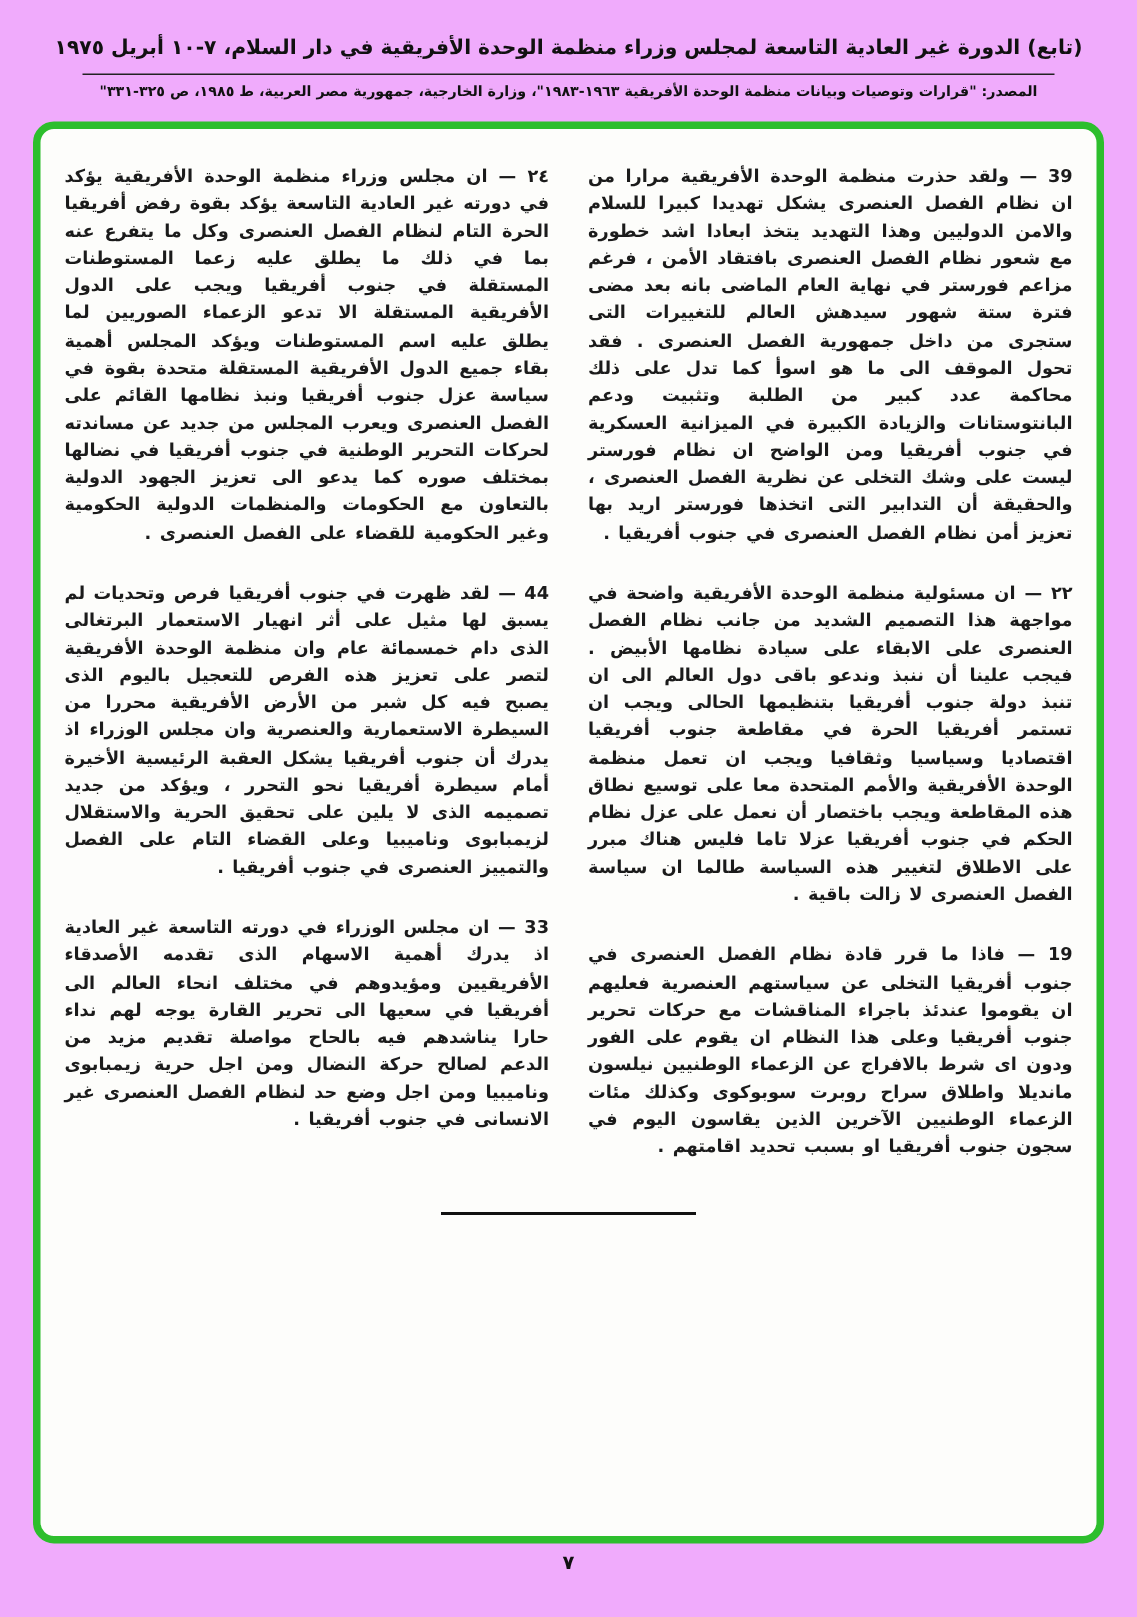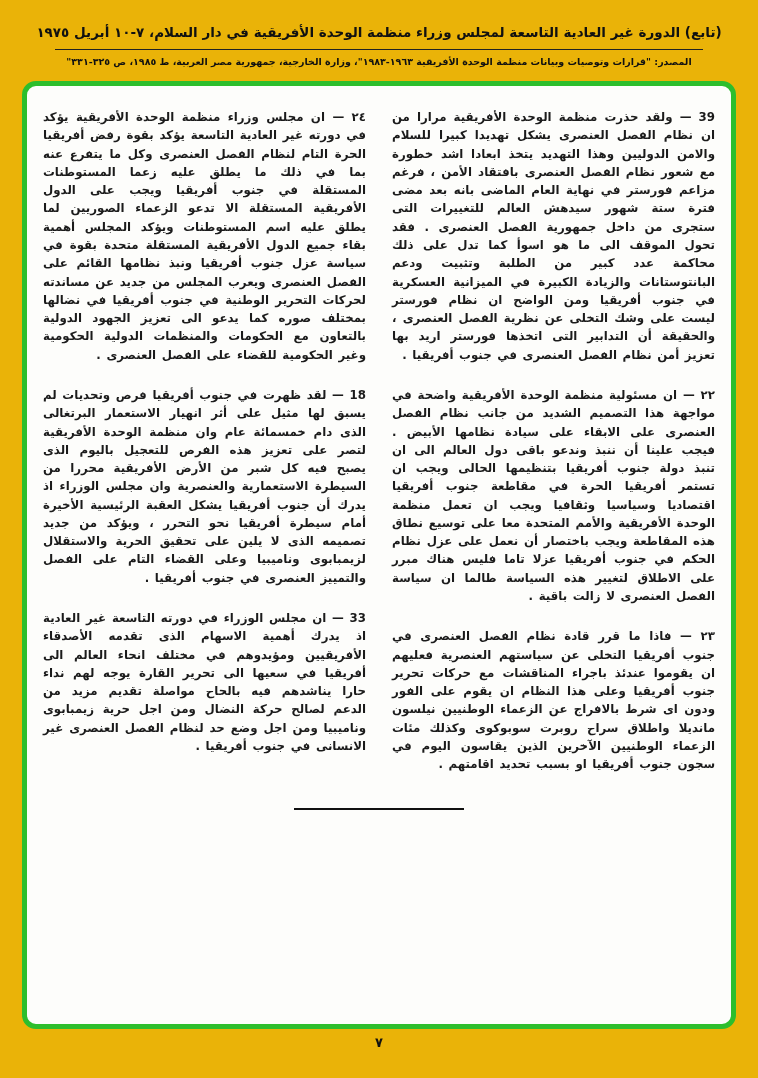--- a/index.html
+++ b/index.html
@@ -6,21 +6,21 @@
   html, body {
     margin: 0;
     padding: 0;
     background: #ffffff;
     font-family: "DejaVu Sans", sans-serif;
   }
   .page {
     position: relative;
     width: 758px;
     height: 1078px;
-    background: #eab308;
+    background: #f0abfc;
     overflow: hidden;
     direction: rtl;
   }
   .header {
     text-align: center;
     padding-top: 24px;
   }
   .title {
     font-size: 13.5px;
     font-weight: bold;
@@ -97,32 +97,32 @@
       <div class="col">
         <p class="para">
           <span class="para-label">39 —</span>
           <span>ولقد حذرت منظمة الوحدة الأفريقية مرارا من ان نظام الفصل العنصرى يشكل تهديدا كبيرا للسلام والامن الدوليين وهذا التهديد يتخذ ابعادا اشد خطورة مع شعور نظام الفصل العنصرى بافتقاد الأمن ، فرغم مزاعم فورستر في نهاية العام الماضى بانه بعد مضى فترة ستة شهور سيدهش العالم للتغييرات التى ستجرى من داخل جمهورية الفصل العنصرى . فقد تحول الموقف الى ما هو اسوأ كما تدل على ذلك محاكمة عدد كبير من الطلبة وتثبيت ودعم البانتوستانات والزيادة الكبيرة في الميزانية العسكرية في جنوب أفريقيا ومن الواضح ان نظام فورستر ليست على وشك التخلى عن نظرية الفصل العنصرى ، والحقيقة أن التدابير التى اتخذها فورستر اريد بها تعزيز أمن نظام الفصل العنصرى في جنوب أفريقيا .</span>
         </p>
         <p class="para">
           <span class="para-label">٢٢ —</span>
           <span>ان مسئولية منظمة الوحدة الأفريقية واضحة في مواجهة هذا التصميم الشديد من جانب نظام الفصل العنصرى على الابقاء على سيادة نظامها الأبيض . فيجب علينا أن ننبذ وندعو باقى دول العالم الى ان تنبذ دولة جنوب أفريقيا بتنظيمها الحالى ويجب ان تستمر أفريقيا الحرة في مقاطعة جنوب أفريقيا اقتصاديا وسياسيا وثقافيا ويجب ان تعمل منظمة الوحدة الأفريقية والأمم المتحدة معا على توسيع نطاق هذه المقاطعة ويجب باختصار أن نعمل على عزل نظام الحكم في جنوب أفريقيا عزلا تاما فليس هناك مبرر على الاطلاق لتغيير هذه السياسة طالما ان سياسة الفصل العنصرى لا زالت باقية .</span>
         </p>
         <p class="para">
-          <span class="para-label">٢٣ —</span>
+          <span class="para-label">19 —</span>
           <span>فاذا ما قرر قادة نظام الفصل العنصرى في جنوب أفريقيا التخلى عن سياستهم العنصرية فعليهم ان يقوموا عندئذ باجراء المناقشات مع حركات تحرير جنوب أفريقيا وعلى هذا النظام ان يقوم على الفور ودون اى شرط بالافراج عن الزعماء الوطنيين نيلسون مانديلا واطلاق سراح روبرت سوبوكوى وكذلك مئات الزعماء الوطنيين الآخرين الذين يقاسون اليوم في سجون جنوب أفريقيا او بسبب تحديد اقامتهم .</span>
         </p>
       </div>
 
       <div class="col">
         <p class="para">
           <span class="para-label">٢٤ —</span>
           <span>ان مجلس وزراء منظمة الوحدة الأفريقية يؤكد في دورته غير العادية التاسعة يؤكد بقوة رفض أفريقيا الحرة التام لنظام الفصل العنصرى وكل ما يتفرع عنه بما في ذلك ما يطلق عليه زعما المستوطنات المستقلة في جنوب أفريقيا ويجب على الدول الأفريقية المستقلة الا تدعو الزعماء الصوريين لما يطلق عليه اسم المستوطنات ويؤكد المجلس أهمية بقاء جميع الدول الأفريقية المستقلة متحدة بقوة في سياسة عزل جنوب أفريقيا ونبذ نظامها القائم على الفصل العنصرى ويعرب المجلس من جديد عن مساندته لحركات التحرير الوطنية في جنوب أفريقيا في نضالها بمختلف صوره كما يدعو الى تعزيز الجهود الدولية بالتعاون مع الحكومات والمنظمات الدولية الحكومية وغير الحكومية للقضاء على الفصل العنصرى .</span>
         </p>
         <p class="para">
-          <span class="para-label">18 —</span>
+          <span class="para-label">44 —</span>
           <span>لقد ظهرت في جنوب أفريقيا فرص وتحديات لم يسبق لها مثيل على أثر انهيار الاستعمار البرتغالى الذى دام خمسمائة عام وان منظمة الوحدة الأفريقية لتصر على تعزيز هذه الفرص للتعجيل باليوم الذى يصبح فيه كل شبر من الأرض الأفريقية محررا من السيطرة الاستعمارية والعنصرية وان مجلس الوزراء اذ يدرك أن جنوب أفريقيا يشكل العقبة الرئيسية الأخيرة أمام سيطرة أفريقيا نحو التحرر ، ويؤكد من جديد تصميمه الذى لا يلين على تحقيق الحرية والاستقلال لزيمبابوى وناميبيا وعلى القضاء التام على الفصل والتمييز العنصرى في جنوب أفريقيا .</span>
         </p>
         <p class="para">
           <span class="para-label">33 —</span>
           <span>ان مجلس الوزراء في دورته التاسعة غير العادية اذ يدرك أهمية الاسهام الذى تقدمه الأصدقاء الأفريقيين ومؤيدوهم في مختلف انحاء العالم الى أفريقيا في سعيها الى تحرير القارة يوجه لهم نداء حارا يناشدهم فيه بالحاح مواصلة تقديم مزيد من الدعم لصالح حركة النضال ومن اجل حرية زيمبابوى وناميبيا ومن اجل وضع حد لنظام الفصل العنصرى غير الانسانى في جنوب أفريقيا .</span>
         </p>
       </div>
 
     </div>
 

